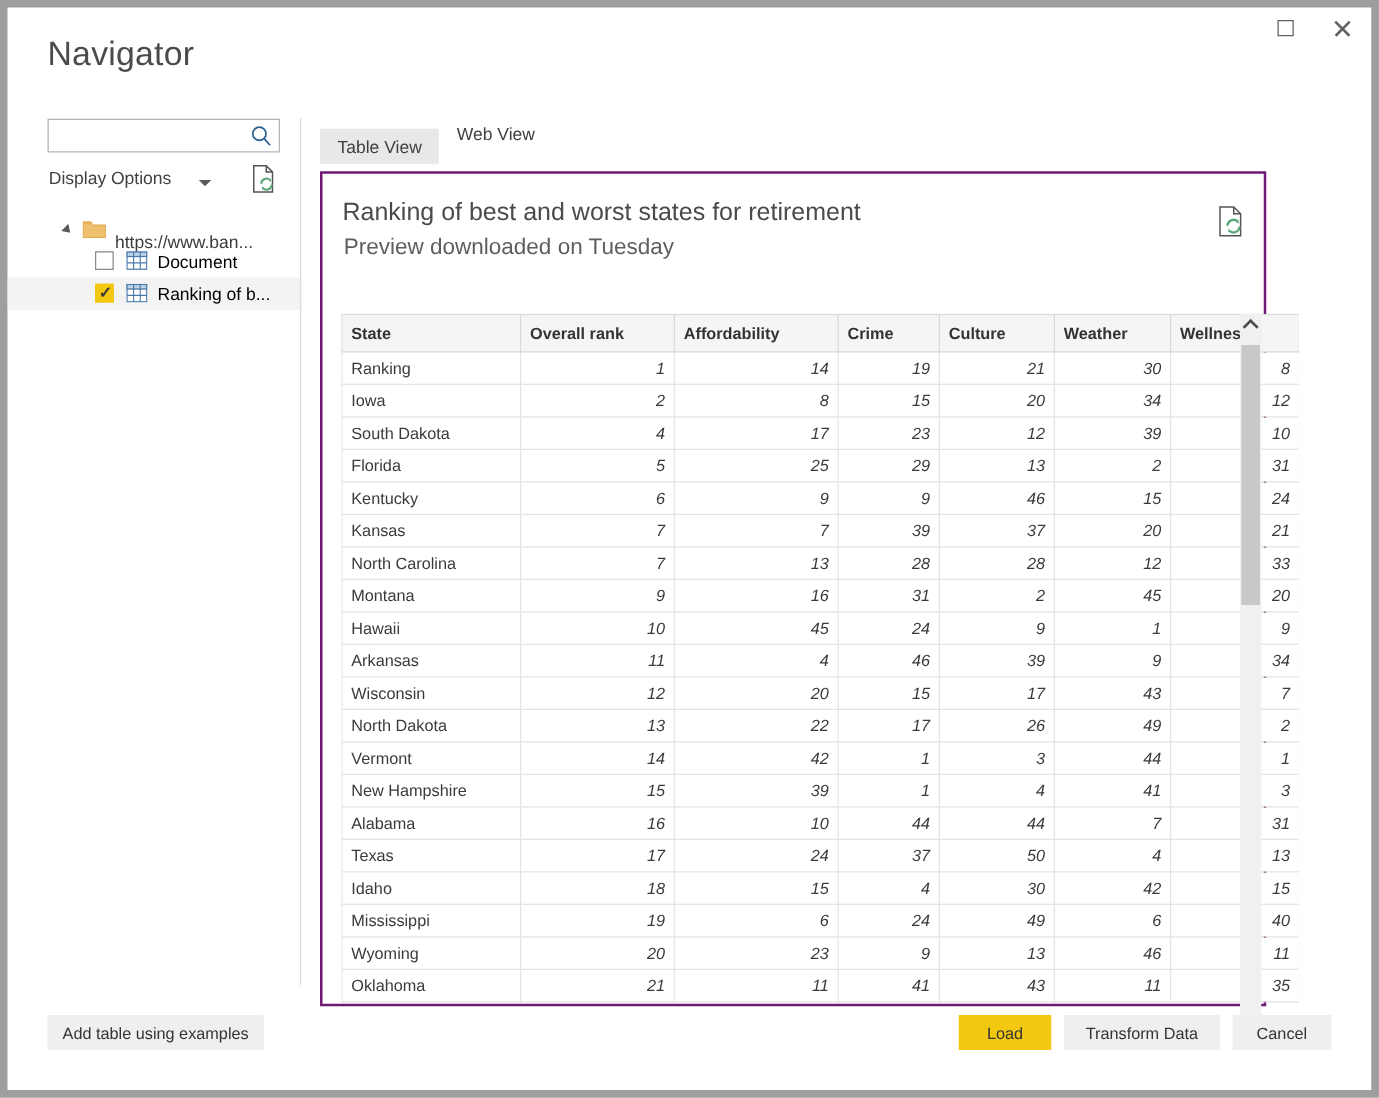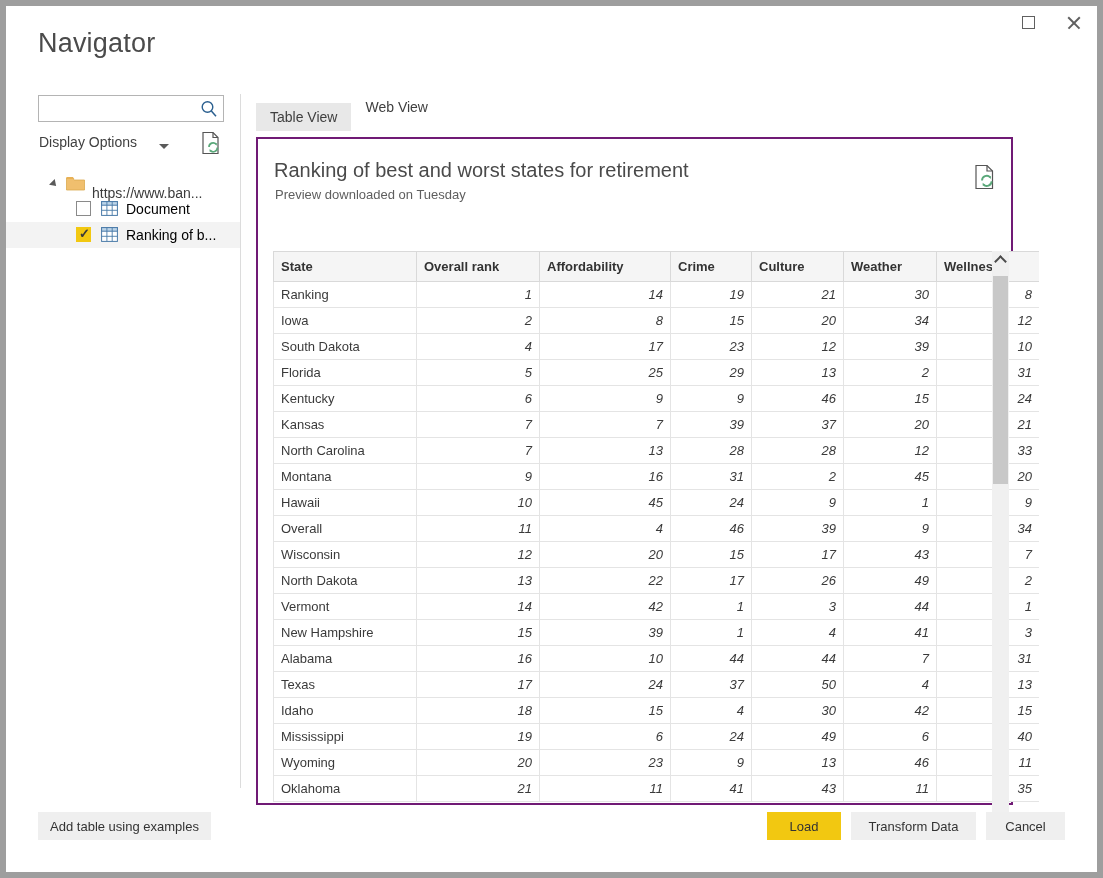--- a/index.html
+++ b/index.html
@@ -137,21 +137,21 @@
   #panel {
     position: absolute; left: 0; top: 33px; width: 757px; height: 668px;
     border: 2px solid #701a75; background: #fff; margin-top: 16px;
   }
   #table-title {
     position: absolute; left: 16px; top: 20px;
     font-size: 20px; font-weight: 400; color: #4a4a4a;
   }
   #table-subtitle {
     position: absolute; left: 17px; top: 48px;
-    font-size: 13px; color: #5e5e5e;
+    font-size: 18px; color: #5e5e5e;
   }
   #refresh-doc-right {
     position: absolute; right: 14px; top: 25px; width: 24px; height: 26px;
   }
 
   
   #grid-wrap {
     position: absolute; left: 15px; top: 112px;
     width: 766px; height: 580px; overflow: hidden;
   }
@@ -436,21 +436,21 @@
               <tr>
                 <td class="state">Hawaii</td>
                 <td class="num">10</td>
                 <td class="num">45</td>
                 <td class="num">24</td>
                 <td class="num">9</td>
                 <td class="num">1</td>
                 <td class="num">9</td>
               </tr>
               <tr>
-                <td class="state">Overall</td>
+                <td class="state">Arkansas</td>
                 <td class="num">11</td>
                 <td class="num">4</td>
                 <td class="num">46</td>
                 <td class="num">39</td>
                 <td class="num">9</td>
                 <td class="num">34</td>
               </tr>
               <tr>
                 <td class="state">Wisconsin</td>
                 <td class="num">12</td>

